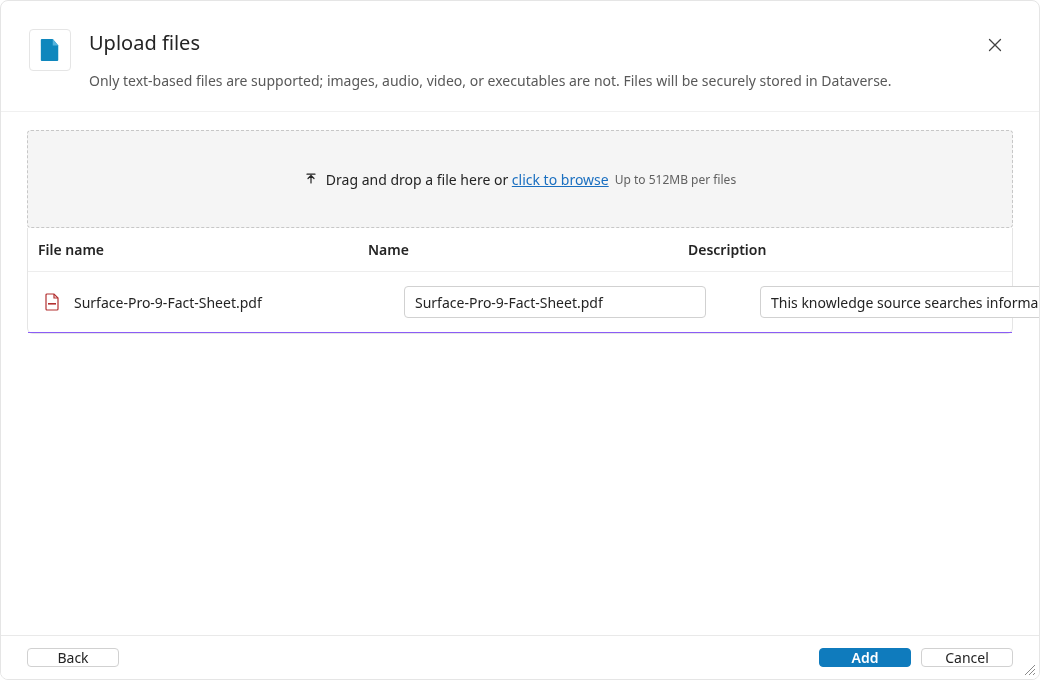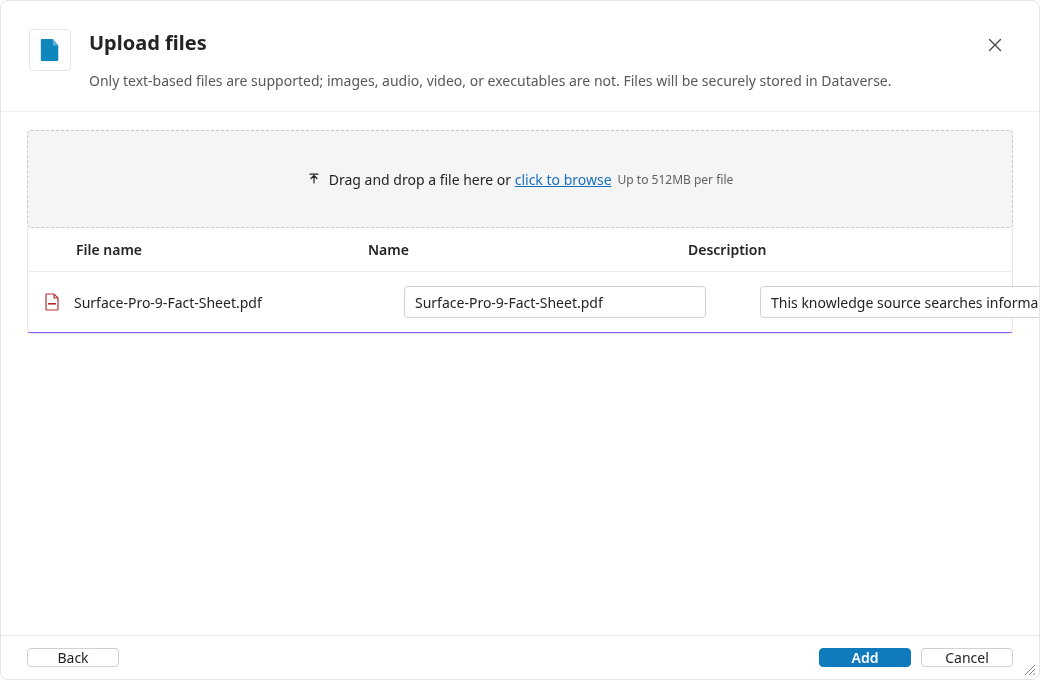--- a/index.html
+++ b/index.html
@@ -11,21 +11,21 @@
     border-bottom: 1px solid #f0f0f0;
   }
   .app-icon-box {
     width: 42px; height: 42px; border: 1px solid #e5e5e5; border-radius: 4px;
     display: flex; align-items: center; justify-content: center; margin-right: 18px;
     flex-shrink: 0;
   }
   .app-icon-box svg { width: 22px; height: 26px; }
 
   .header-text { flex: 1; }
-  .title { font-size: 20px; font-weight: 700; color: #242424; line-height: 28px; }
+  .title { font-size: 20px; font-weight: 400; color: #242424; line-height: 28px; }
   .subtitle { font-size: 14px; color: #595959; margin-top: 14px; line-height: 20px; }
 
   .close-btn {
     width: 32px; height: 32px; display: flex; align-items: center; justify-content: center;
     background: none; border: none; cursor: pointer; color: #424242; border-radius: 4px;
   }
   .close-btn svg { width: 16px; height: 16px; }
 
   .content { padding: 18px 26px; }
 
@@ -46,21 +46,21 @@
 
   .grid-head, .grid-row {
     display: grid;
     grid-template-columns: 330px 320px 1fr;
     align-items: center;
   }
   .grid-head {
     padding: 12px 10px 12px 10px;
     border-bottom: 1px solid #ededed;
   }
-  .grid-head .h-filename { padding-left: 0; margin-left: 38px; }
+  .grid-head .h-filename { padding-left: 0; }
   .grid-head span { font-size: 14px; font-weight: 600; color: #242424; }
   .grid-row {
     padding: 14px 10px 14px 10px;
     border-bottom: 1px solid #8b5cf6;
     gap: 36px;
   }
 
   .file-cell { display: flex; align-items: center; gap: 14px; padding-left: 6px; }
   .file-cell svg { width: 16px; height: 18px; flex-shrink: 0; }
   .file-cell .fname { font-size: 14px; color: #242424; }
@@ -125,21 +125,21 @@
     <div class="dropzone-line1">
       <span class="up-icon">
         <svg width="14" height="14" viewBox="0 0 14 14">
           <path d="M7 11 V4 M4 6.5 L7 3.5 L10 6.5 M3 2.2 H11" stroke="#242424" stroke-width="1.2" fill="none" stroke-linecap="round" stroke-linejoin="round"></path>
         </svg>
       </span>
       <span>
         <span>Drag and drop a file here or </span><span class="link">click to browse</span>
       </span>
     </div>
-    <div class="dropzone-hint">Up to 512MB per file</div>
+    <div class="dropzone-hint">Up to 512MB per files</div>
   </div>
 
   <div class="files-card">
     <div class="grid-head">
       <span class="h-filename">File name</span>
       <span>Name</span>
       <span>Description</span>
     </div>
 
     <div class="grid-row">

